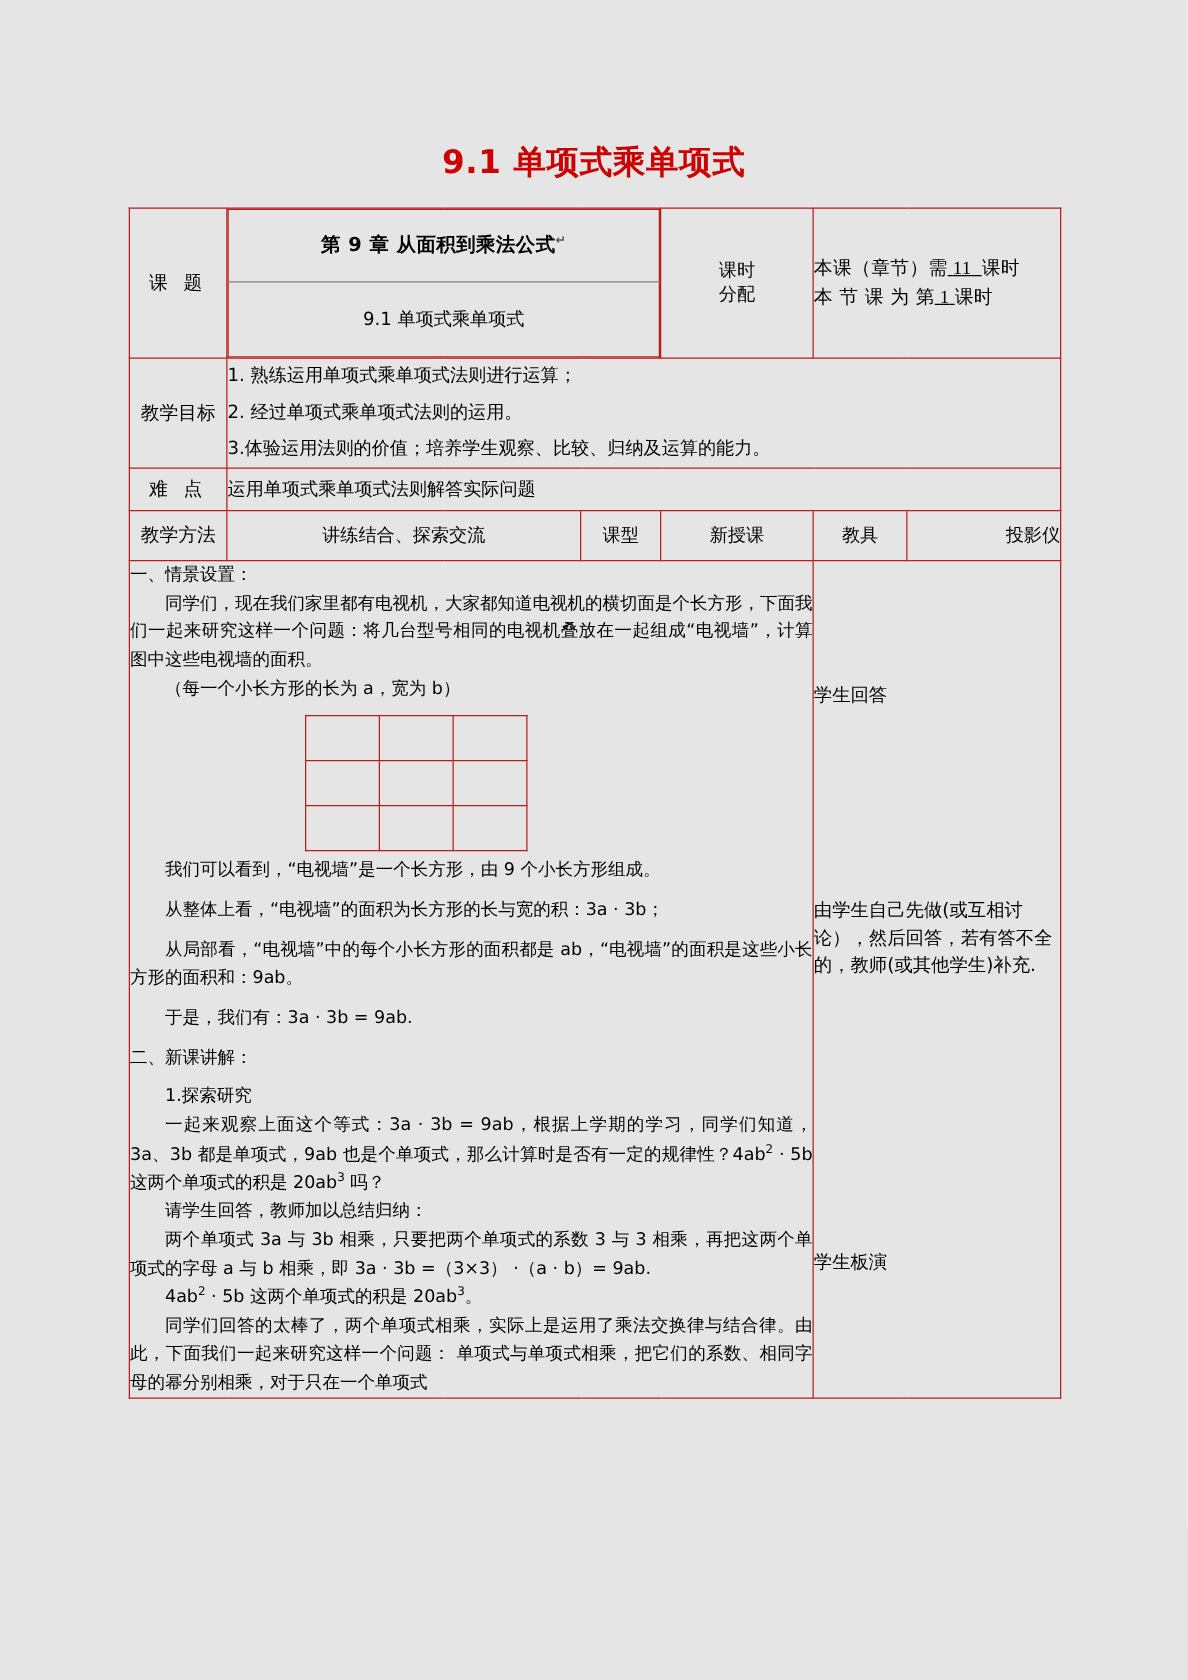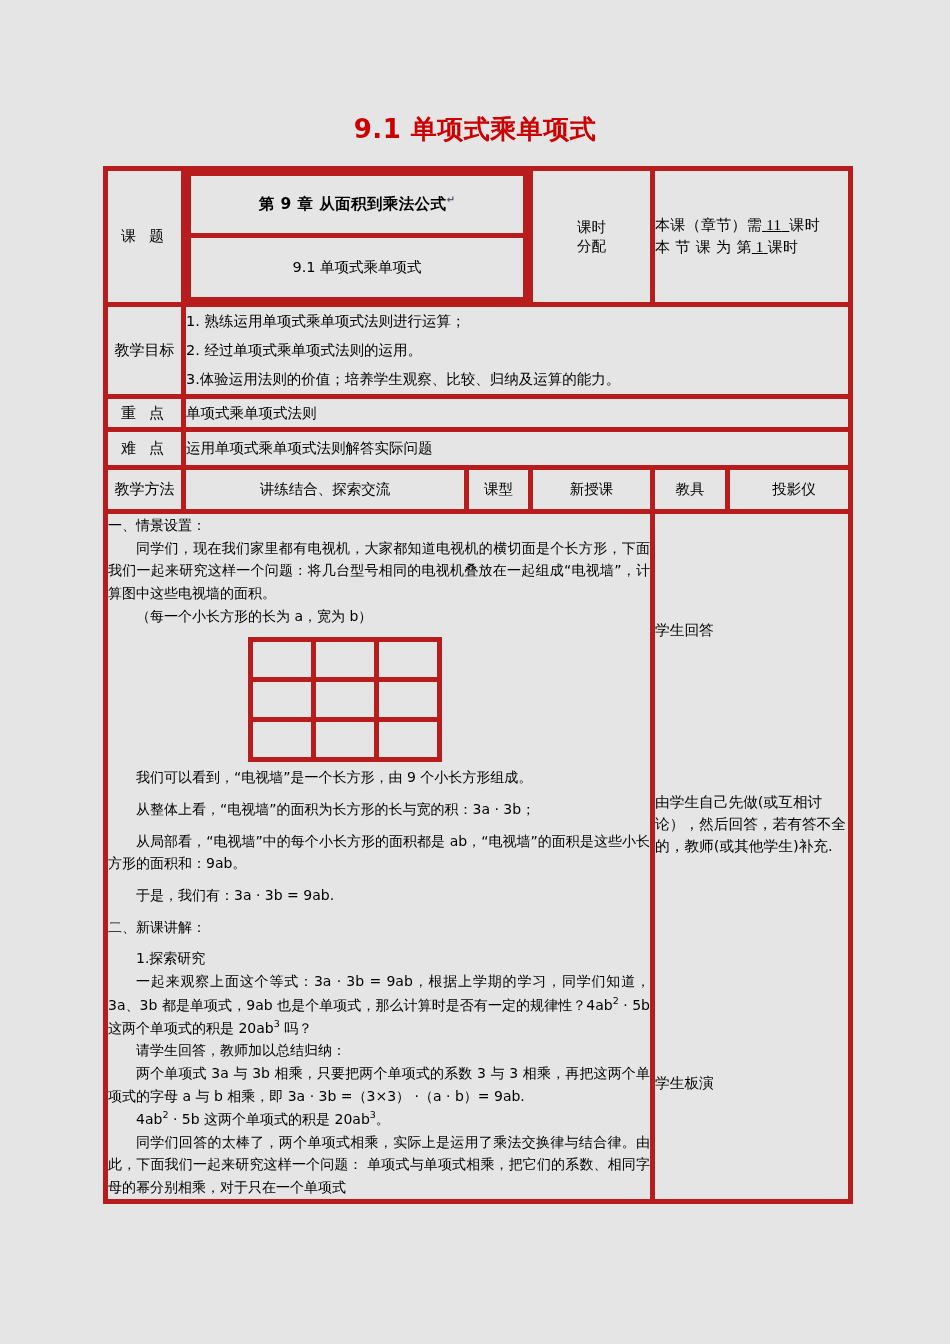--- a/index.html
+++ b/index.html
@@ -38,21 +38,21 @@
   table.lesson {
     position: absolute;
     left: 103px;
     top: 166px;
     width: 745px;
     border-collapse: collapse;
     table-layout: fixed;
     font-size: 14.5px;
   }
   table.lesson td {
-    border: 5px solid #b91c1c;
+    border: 1px solid #b91c1c;
     padding: 0;
     vertical-align: middle;
     font-family: "DejaVu Sans", "Liberation Sans", sans-serif;
   }
 
   .lbl {
     text-align: center;
     font-size: 15px;
     letter-spacing: 4px;
     padding: 4px 2px;
@@ -220,37 +220,33 @@
 
     <tr>
       <td class="lbl-nosp">教学目标</td>
       <td colspan="6" class="goals">
         <div class="g">1.  熟练运用单项式乘单项式法则进行运算；</div>
         <div class="g">2.  经过单项式乘单项式法则的运用。</div>
         <div class="g">3.体验运用法则的价值；培养学生观察、比较、归纳及运算的能力。</div>
       </td>
     </tr>
 
-    <tr>
-      <td class="lbl">重  点</td>
-      <td colspan="6" class="plain-cell" style="height:28px">单项式乘单项式法则</td>
-    </tr>
 
     <tr>
       <td class="lbl">难  点</td>
       <td colspan="6" class="plain-cell" style="height:33px">运用单项式乘单项式法则解答实际问题</td>
     </tr>
 
     <tr>
       <td class="lbl-nosp" style="height:39px">教学方法</td>
       <td colspan="2" class="meth-cell">讲练结合、探索交流</td>
       <td class="meth-cell">课型</td>
       <td class="meth-cell">新授课</td>
       <td class="meth-cell">教具</td>
-      <td class="meth-cell" style="text-align:center;padding-left:10px">投影仪</td>
+      <td class="meth-cell" style="text-align:right;padding-left:10px">投影仪</td>
     </tr>
 
 
     <tr>
       <td colspan="5" class="teacher-body">
 
         <div class="p">一、情景设置：</div>
 
         <div class="p p-ind">同学们，现在我们家里都有电视机，大家都知道电视机的横切面是个长方形，下面我们一起来研究这样一个问题：将几台型号相同的电视机叠放在一起组成“电视墙”，计算图中这些电视墙的面积。</div>
 

